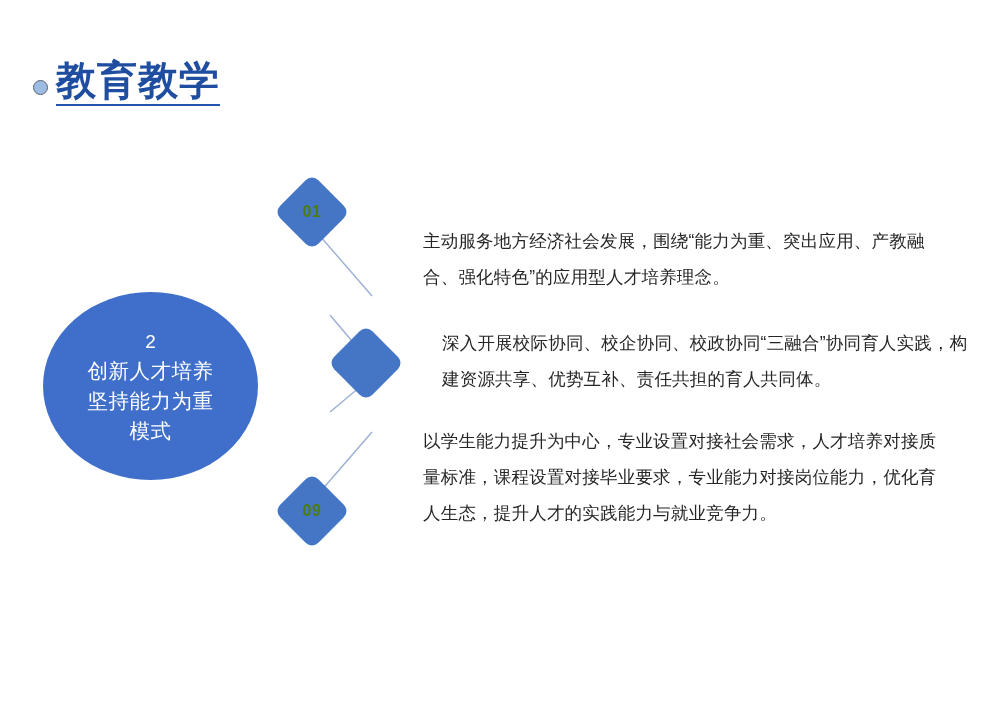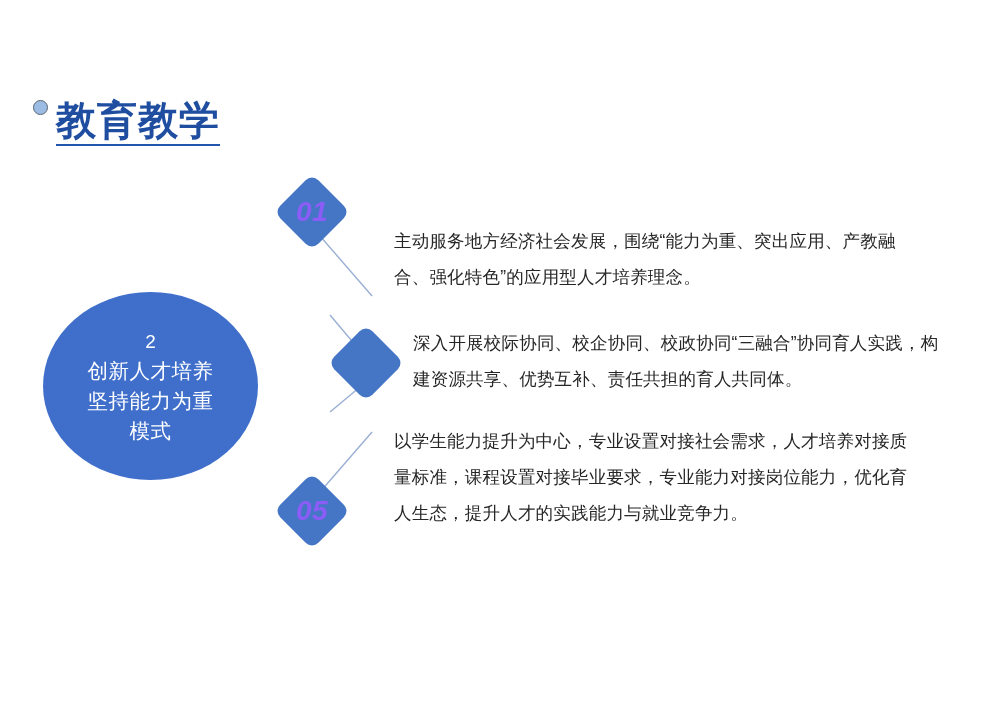--- a/index.html
+++ b/index.html
@@ -39,21 +39,20 @@
   }
   .title-text {
     font-family: "Liberation Serif", "DejaVu Serif", serif;
     font-weight: bold;
     font-size: 40px;
     line-height: 1.05;
     color: #1F4EA1;
     letter-spacing: 1px;
     border-bottom: 2.5px solid #2255AD;
     padding-bottom: 2px;
-    margin-top: 40px;
   }
 
   
   .center-circle {
     position: absolute;
     left: 43px;
     top: 292px;
     width: 215px;
     height: 188px;
     border-radius: 50%;
@@ -96,40 +95,40 @@
     background: #4576C5;
     transform: rotate(45deg);
   }
   .badge-label {
     position: absolute;
     width: 54px;
     height: 54px;
     display: flex;
     align-items: center;
     justify-content: center;
-    color: #8b5cf6;
-    font-size: 28px;
+    color: #4d7c0f;
+    font-size: 16px;
     font-weight: bold;
     letter-spacing: 0.5px;
-    font-style: italic;
   }
   #badge-01 { left: 285px; top: 185px; }
   #badge-01-label { left: 285px; top: 185px; }
   #badge-02 { left: 339px; top: 336px; }
   #badge-02-label { left: 339px; top: 336px; }
   #badge-03 { left: 285px; top: 484px; }
   #badge-03-label { left: 285px; top: 484px; }
 
   
   .para {
     position: absolute;
     color: #262626;
     font-size: 17.5px;
     line-height: 2.05;
     letter-spacing: 0.2px;
+    margin-left: 29px;
   }
   #para-01 { left: 394px; top: 224px; width: 530px; }
   #para-02 { left: 413px; top: 326px; width: 530px; }
   #para-03 { left: 394px; top: 424px; width: 520px; }
 </style>
 </head>
 <body>
 
 <div id="slide">
 
@@ -178,19 +177,19 @@
     <span class="circle-line">坚持能力为重</span>
     <span class="circle-line">模式</span>
   </div>
 
   <div class="badge" id="badge-01"></div>
   <div class="badge-label" id="badge-01-label">01</div>
 
   <div class="badge" id="badge-02"></div>
 
   <div class="badge" id="badge-03"></div>
-  <div class="badge-label" id="badge-03-label">05</div>
+  <div class="badge-label" id="badge-03-label">09</div>
 
   <div class="para" id="para-01">主动服务地方经济社会发展，围绕“能力为重、突出应用、产教融合、强化特色”的应用型人才培养理念。</div>
   <div class="para" id="para-03">以学生能力提升为中心，专业设置对接社会需求，人才培养对接质量标准，课程设置对接毕业要求，专业能力对接岗位能力，优化育人生态，提升人才的实践能力与就业竞争力。</div>
   <div class="para" id="para-02">深入开展校际协同、校企协同、校政协同“三融合”协同育人实践，构建资源共享、优势互补、责任共担的育人共同体。</div>
 
 </div>
 
 </body></html>

